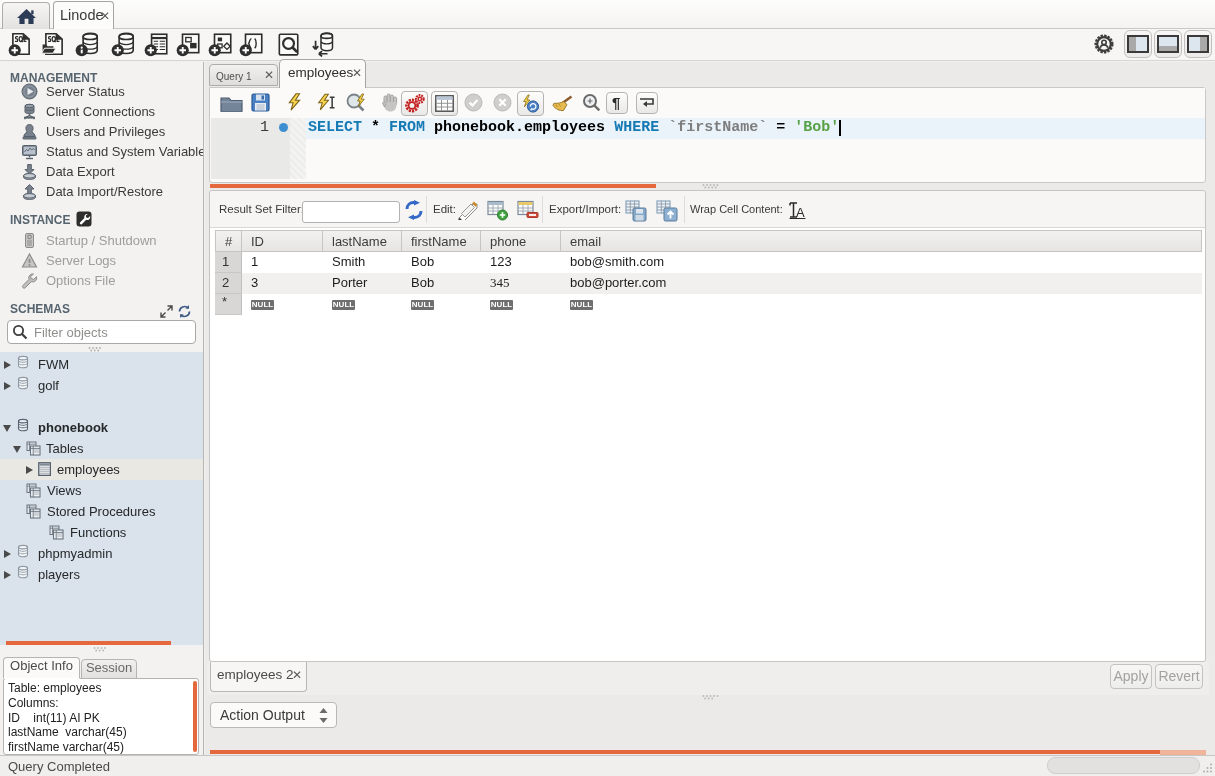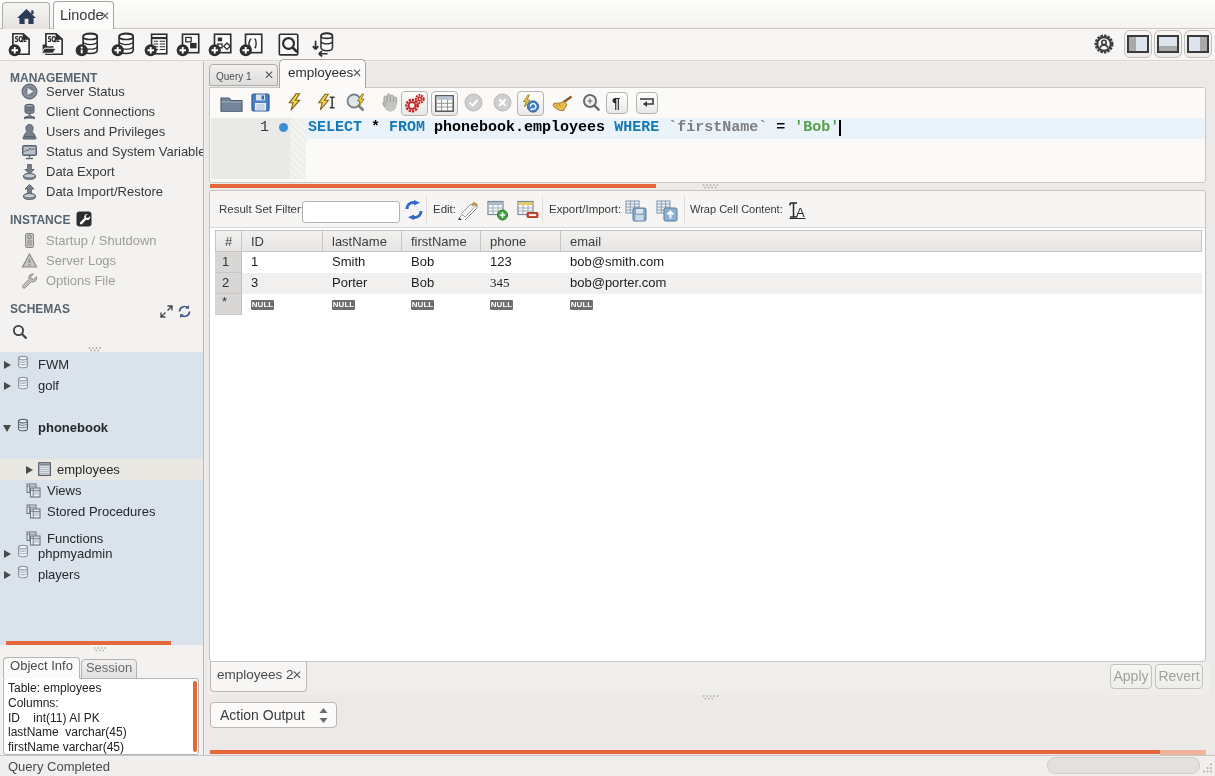--- a/index.html
+++ b/index.html
@@ -221,20 +221,23 @@
   <div class="abs sitem" style="top:42px;">Client Connections</div>
   <div class="abs sitem" style="top:62px;">Users and Privileges</div>
   <div class="abs sitem" style="top:82px;">Status and System Variables</div>
   <div class="abs sitem" style="top:102px;">Data Export</div>
   <div class="abs sitem" style="top:122px;">Data Import/Restore</div>
   <div class="abs sechdr" style="left:10px; top:151px;">INSTANCE</div>
   <div class="abs sitem dis" style="top:171px;text-align:center;">Startup / Shutdown</div>
   <div class="abs sitem dis" style="top:191px;">Server Logs</div>
   <div class="abs sitem dis" style="top:211px;">Options File</div>
   <div class="abs sechdr" style="left:10px; top:240px;">SCHEMAS</div>
+  <div class="abs" id="filterbox" style="left:7px; top:258px; width:189px; height:24px; background:#fff; border:1px solid #a9a8a6; border-radius:4px;">
+    <span style="position:absolute; left:26px; top:4px; color:#8f8e8c; font-size:13px;">Filter objects</span>
+  </div>
   <svg class="abs" style="left:21px; top:21px;" width="17" height="17" viewBox="0 0 17 17">
       <circle cx="8.5" cy="8.5" r="7.5" fill="#79828c" stroke="#59626c"></circle>
       <circle cx="8.5" cy="8.5" r="5.6" fill="none" stroke="#99a2ac"></circle>
       <path d="M6.5 5 l6 3.5 -6 3.5 z" fill="#e8ecf0"></path>
     </svg>
     <svg class="abs" style="left:21px; top:41px;" width="17" height="17" viewBox="0 0 17 17">
       <path d="M4 3 c0-1 2-1.7 4.5-1.7 s4.5 .7 4.5 1.7 v6 c0 1-2 1.7-4.5 1.7 s-4.5-.7-4.5-1.7 z" fill="#79828c" stroke="#59626c"></path>
       <ellipse cx="8.5" cy="3" rx="4.5" ry="1.6" fill="#99a2ac" stroke="#59626c"></ellipse>
       <path d="M4 6 c.8 .9 2.5 1.4 4.5 1.4 s3.7-.5 4.5-1.4" fill="none" stroke="#59626c"></path>
       <path d="M8.5 10.7 v2" stroke="#59626c" stroke-width="1.4"></path>
@@ -324,20 +327,31 @@
       </div>
     <div class="trow" style="top:65px;">
         <i class="tri d" style="left:3px;"></i>
         <svg style="position:absolute;left:17px;top:1px;" width="12" height="15" viewBox="0 0 12 15">
           <path d="M1.5 3.2 c0-1.2 2-2 4.5-2 s4.5 .8 4.5 2 v7.6 c0 1.2-2 2-4.5 2 s-4.5-.8-4.5-2 z" fill="#e8edf2" stroke="#566472" stroke-width="1.1"></path>
           <ellipse cx="6" cy="3.2" rx="4.5" ry="1.7" fill="none" stroke="#566472" stroke-width="1.1"></ellipse>
           <path d="M1.5 5.9 c.8 .9 2.5 1.4 4.5 1.4 s3.7-.5 4.5-1.4 M1.5 8.4 c.8 .9 2.5 1.4 4.5 1.4 s3.7-.5 4.5-1.4" fill="none" stroke="#566472" stroke-width="0.9"></path>
         </svg>
         <span class="tlabel" style="left:38px; font-weight:bold;">phonebook</span>
       </div>
+    <div class="trow" style="top:86px;">
+        <i class="tri d" style="left:13px;"></i>
+        <svg style="position:absolute;left:26px;top:3px;" width="15" height="15" viewBox="0 0 15 15">
+          <rect x="1" y="1" width="9" height="8.5" fill="#e3e8ec" stroke="#6a747e" stroke-width="1"></rect>
+          <path d="M1 3.2 h9 M3.5 1 v8.5" stroke="#6a747e" stroke-width="0.8"></path>
+          <rect x="4.5" y="5" width="9.5" height="9" fill="#eef1f4" stroke="#6a747e" stroke-width="1.1"></rect>
+          <path d="M4.5 7.4 h9.5 M7.2 5 v9" stroke="#6a747e" stroke-width="0.9"></path>
+          <path d="M8 9 h5 M8 11 h5" stroke="#9aa3ad" stroke-width="0.8"></path>
+        </svg>
+        <span class="tlabel" style="left:46px;">Tables</span>
+      </div>
     <div class="trow" style="top:107px; background:#e9e8e3;">
         <i class="tri r" style="left:26px;"></i>
         <svg style="position:absolute;left:38px;top:3px;" width="13" height="14" viewBox="0 0 13 14">
           <rect x="0.8" y="0.8" width="11.5" height="12.5" fill="#fdfdfd" stroke="#4e5a66" stroke-width="1.3"></rect>
           <rect x="1.5" y="1.5" width="10.1" height="2.2" fill="#7e8a96"></rect>
           <g stroke="#8f99a3" stroke-width="0.9">
             <path d="M1.5 5.2 h10 M1.5 7.2 h10 M1.5 9.2 h10 M1.5 11.2 h10"></path>
           </g>
         </svg>
         <span class="tlabel" style="left:57px;">employees</span>
@@ -355,21 +369,21 @@
     <div class="trow" style="top:149px;">
         <svg style="position:absolute;left:26px;top:3px;" width="15" height="15" viewBox="0 0 15 15">
           <rect x="1" y="1" width="9" height="8.5" fill="#e3e8ec" stroke="#6a747e" stroke-width="1"></rect>
           <path d="M1 3.2 h9 M3.5 1 v8.5" stroke="#6a747e" stroke-width="0.8"></path>
           <rect x="4.5" y="5" width="9.5" height="9" fill="#eef1f4" stroke="#6a747e" stroke-width="1.1"></rect>
           <path d="M4.5 7.4 h9.5 M7.2 5 v9" stroke="#6a747e" stroke-width="0.9"></path>
           <path d="M8 9 h5 M8 11 h5" stroke="#9aa3ad" stroke-width="0.8"></path>
         </svg>
         <span class="tlabel" style="left:47px;">Stored Procedures</span>
       </div>
-    <div class="trow" style="top:176px;">
+    <div class="trow" style="top:170px;margin-left:23px;">
         <svg style="position:absolute;left:26px;top:3px;" width="15" height="15" viewBox="0 0 15 15">
           <rect x="1" y="1" width="9" height="8.5" fill="#e3e8ec" stroke="#6a747e" stroke-width="1"></rect>
           <path d="M1 3.2 h9 M3.5 1 v8.5" stroke="#6a747e" stroke-width="0.8"></path>
           <rect x="4.5" y="5" width="9.5" height="9" fill="#eef1f4" stroke="#6a747e" stroke-width="1.1"></rect>
           <path d="M4.5 7.4 h9.5 M7.2 5 v9" stroke="#6a747e" stroke-width="0.9"></path>
           <path d="M8 9 h5 M8 11 h5" stroke="#9aa3ad" stroke-width="0.8"></path>
         </svg>
         <span class="tlabel" style="left:47px;">Functions</span>
       </div>
     <div class="trow" style="top:191px;">

